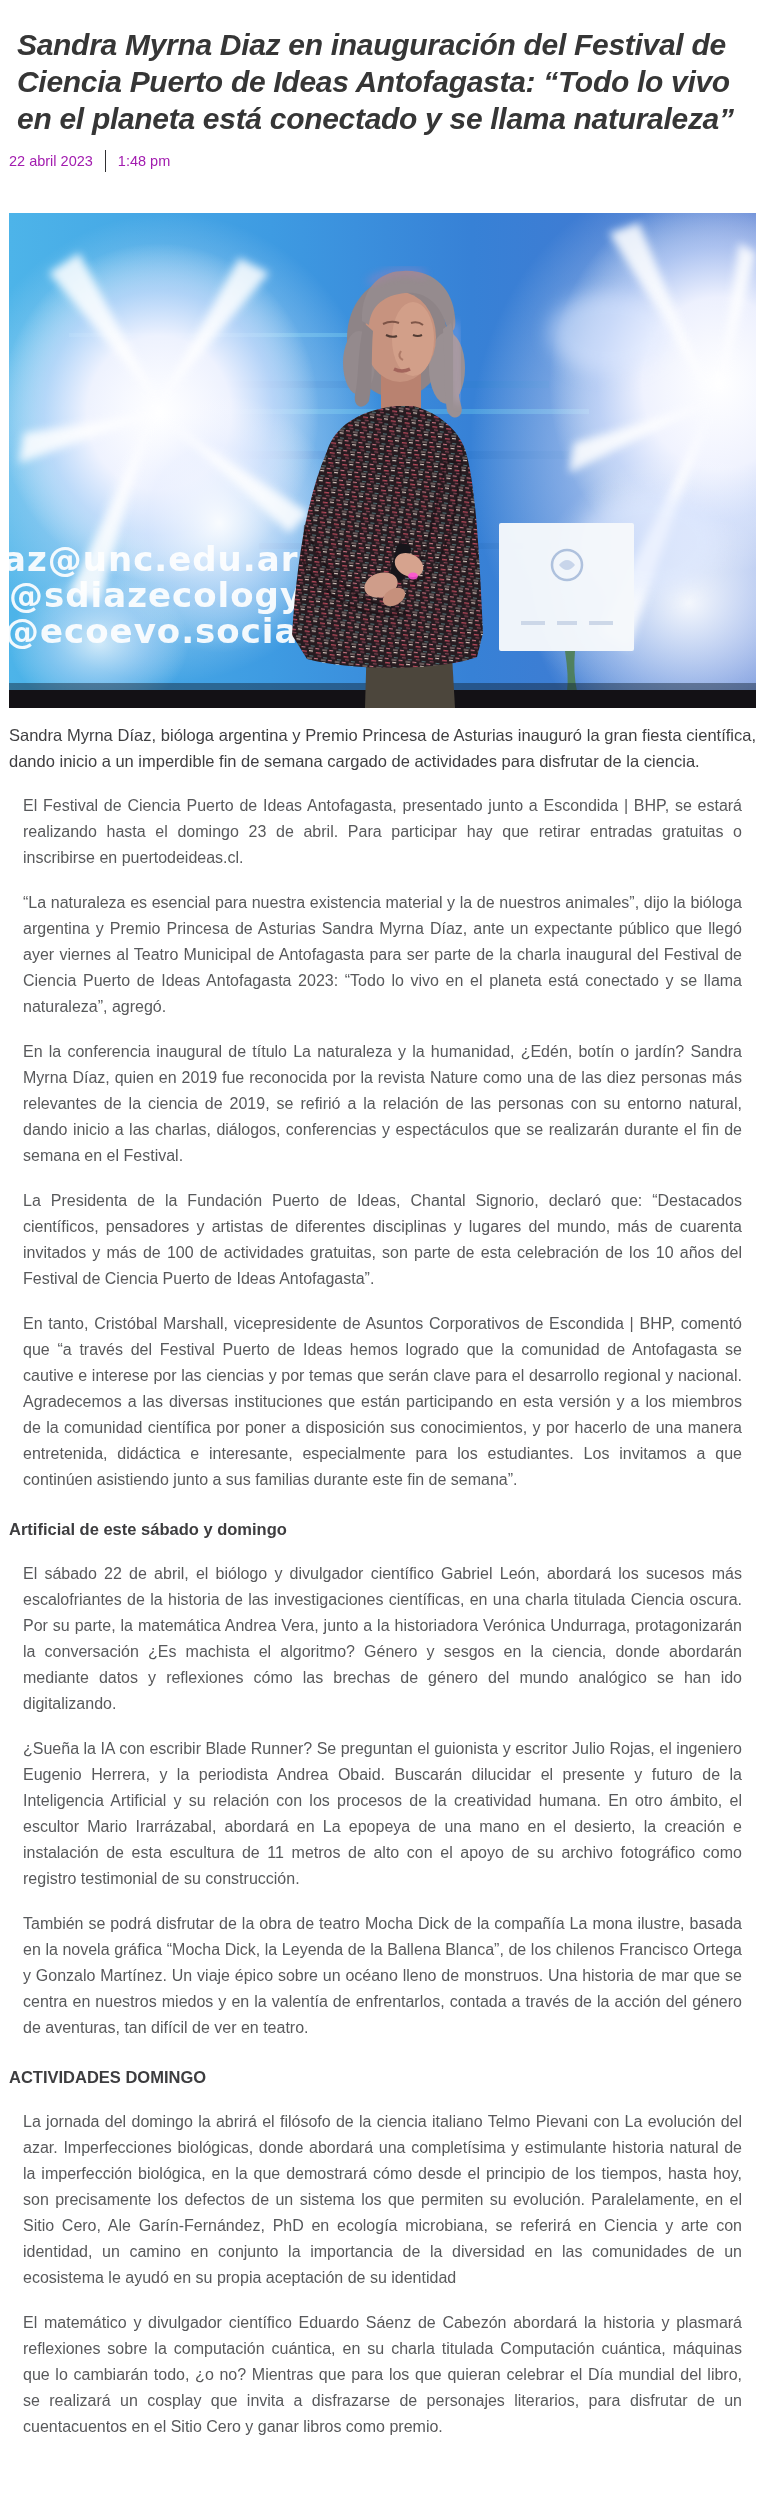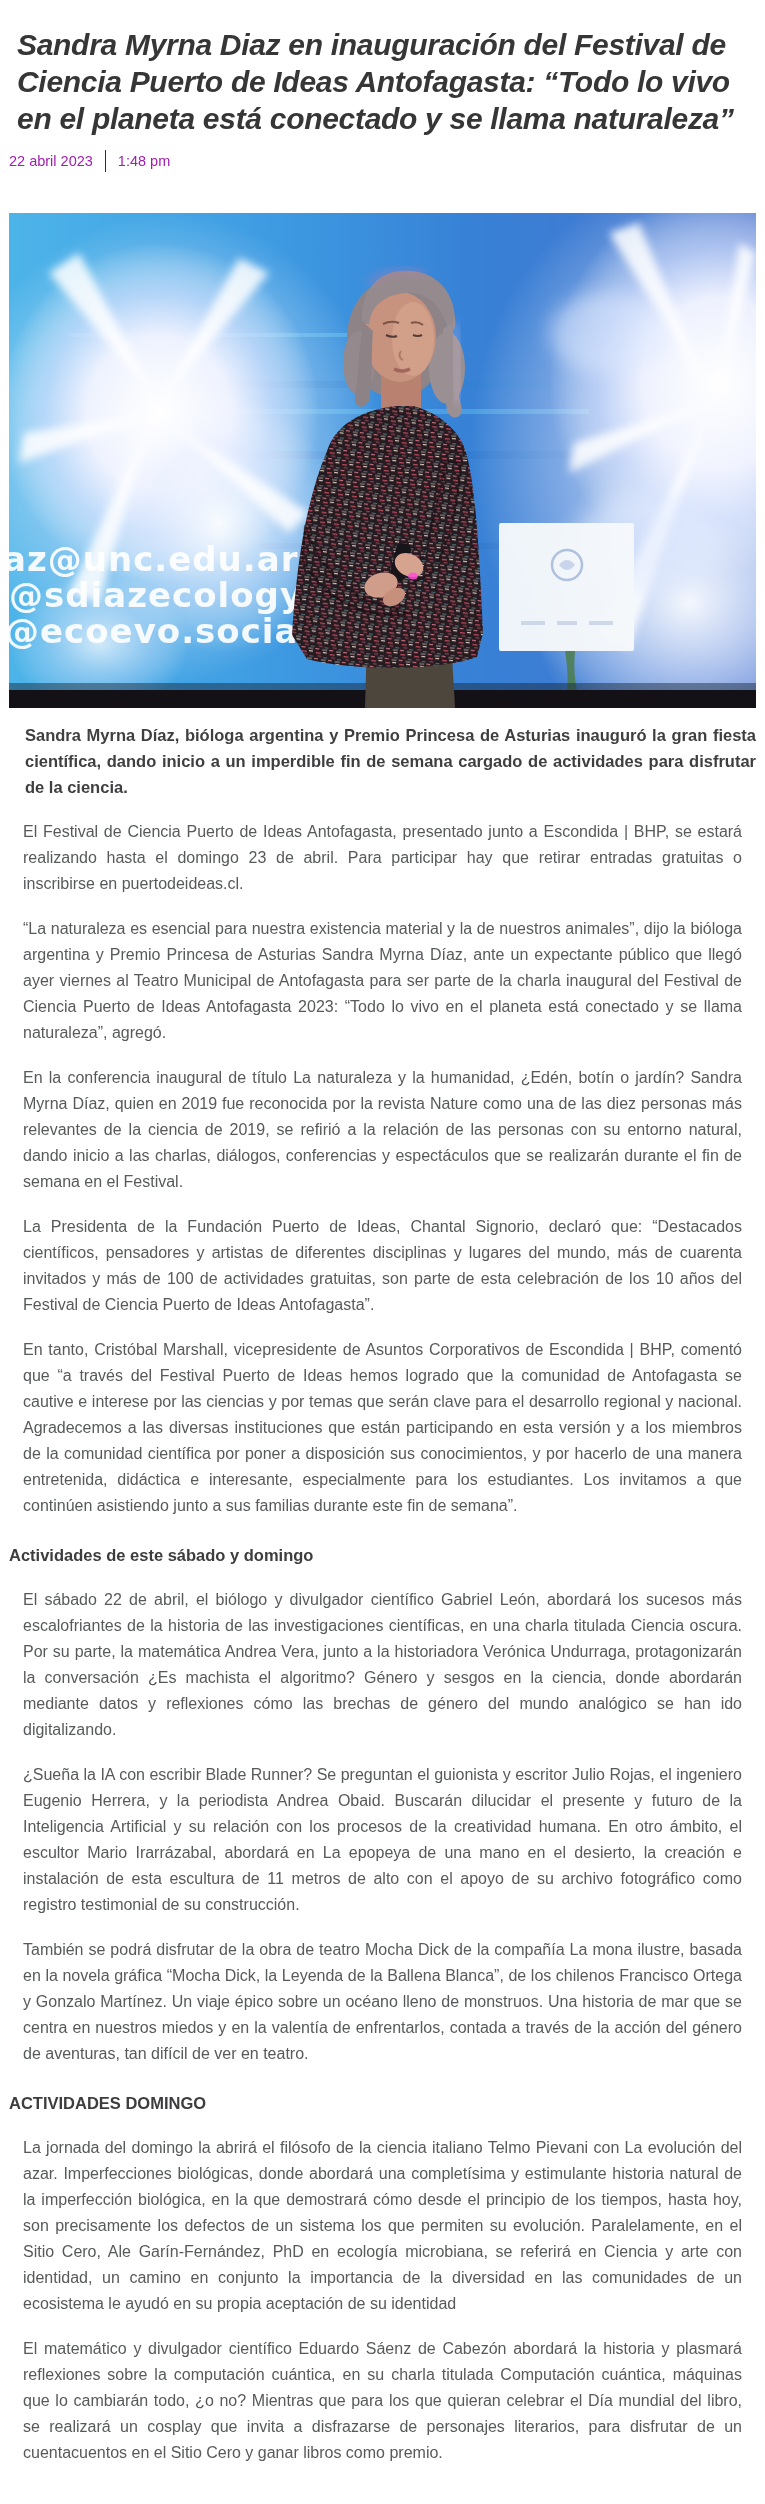--- a/index.html
+++ b/index.html
@@ -40,26 +40,26 @@
   }
   figure.hero {
     margin: 40px 0 0 0;
     padding: 0;
     line-height: 0;
     text-align: right;
   }
   figure.hero svg { display: block; }
   .body-text { margin-top: 0; }
   .blk-lead {
-    font-weight: bold;
+    font-weight: normal;
     color: #3f3f41;
     font-size: 16.5px;
     line-height: 26px;
     text-align: justify;
-    margin: 14px 0 19px 16px;
+    margin: 14px 0 19px 0;
   }
   .blk-paragraph {
     color: #58595b;
     font-size: 16px;
     line-height: 26px;
     text-align: justify;
     margin: 19px 14px;
   }
   .blk-subhead, .blk-subhead-caps {
     color: #3d3d3f;
@@ -233,21 +233,21 @@
     </svg>
   </figure>
 
   <div class="body-text">
       <p class="blk-lead">Sandra Myrna Díaz, bióloga argentina y Premio Princesa de Asturias inauguró la gran fiesta científica, dando inicio a un imperdible fin de semana cargado de actividades para disfrutar de la ciencia.</p>
       <p class="blk-paragraph">El Festival de Ciencia Puerto de Ideas Antofagasta, presentado junto a Escondida | BHP, se estará realizando hasta el domingo 23 de abril. Para participar hay que retirar entradas gratuitas o inscribirse en puertodeideas.cl.</p>
       <p class="blk-paragraph">“La naturaleza es esencial para nuestra existencia material y la de nuestros animales”, dijo la bióloga argentina y Premio Princesa de Asturias Sandra Myrna Díaz, ante un expectante público que llegó ayer viernes al Teatro Municipal de Antofagasta para ser parte de la charla inaugural del Festival de Ciencia Puerto de Ideas Antofagasta 2023: “Todo lo vivo en el planeta está conectado y se llama naturaleza”, agregó.</p>
       <p class="blk-paragraph">En la conferencia inaugural de título La naturaleza y la humanidad, ¿Edén, botín o jardín? Sandra Myrna Díaz, quien en 2019 fue reconocida por la revista Nature como una de las diez personas más relevantes de la ciencia de 2019, se refirió a la relación de las personas con su entorno natural, dando inicio a las charlas, diálogos, conferencias y espectáculos que se realizarán durante el fin de semana en el Festival.</p>
       <p class="blk-paragraph">La Presidenta de la Fundación Puerto de Ideas, Chantal Signorio, declaró que: “Destacados científicos, pensadores y artistas de diferentes disciplinas y lugares del mundo, más de cuarenta invitados y más de 100 de actividades gratuitas, son parte de esta celebración de los 10 años del Festival de Ciencia Puerto de Ideas Antofagasta”.</p>
       <p class="blk-paragraph">En tanto, Cristóbal Marshall, vicepresidente de Asuntos Corporativos de Escondida | BHP, comentó que “a través del Festival Puerto de Ideas hemos logrado que la comunidad de Antofagasta se cautive e interese por las ciencias y por temas que serán clave para el desarrollo regional y nacional. Agradecemos a las diversas instituciones que están participando en esta versión y a los miembros de la comunidad científica por poner a disposición sus conocimientos, y por hacerlo de una manera entretenida, didáctica e interesante, especialmente para los estudiantes. Los invitamos a que continúen asistiendo junto a sus familias durante este fin de semana”.</p>
-      <p class="blk-subhead">Actividades de este sábado y domingo</p>
+      <p class="blk-subhead">Artificial de este sábado y domingo</p>
       <p class="blk-paragraph">El sábado 22 de abril, el biólogo y divulgador científico Gabriel León, abordará los sucesos más escalofriantes de la historia de las investigaciones científicas, en una charla titulada Ciencia oscura. Por su parte, la matemática Andrea Vera, junto a la historiadora Verónica Undurraga, protagonizarán la conversación ¿Es machista el algoritmo? Género y sesgos en la ciencia, donde abordarán mediante datos y reflexiones cómo las brechas de género del mundo analógico se han ido digitalizando.</p>
       <p class="blk-paragraph">¿Sueña la IA con escribir Blade Runner? Se preguntan el guionista y escritor Julio Rojas, el ingeniero Eugenio Herrera, y la periodista Andrea Obaid. Buscarán dilucidar el presente y futuro de la Inteligencia Artificial y su relación con los procesos de la creatividad humana. En otro ámbito, el escultor Mario Irarrázabal, abordará en La epopeya de una mano en el desierto, la creación e instalación de esta escultura de 11 metros de alto con el apoyo de su archivo fotográfico como registro testimonial de su construcción.</p>
       <p class="blk-paragraph">También se podrá disfrutar de la obra de teatro Mocha Dick de la compañía La mona ilustre, basada en la novela gráfica “Mocha Dick, la Leyenda de la Ballena Blanca”, de los chilenos Francisco Ortega y Gonzalo Martínez. Un viaje épico sobre un océano lleno de monstruos. Una historia de mar que se centra en nuestros miedos y en la valentía de enfrentarlos, contada a través de la acción del género de aventuras, tan difícil de ver en teatro.</p>
       <p class="blk-subhead-caps">ACTIVIDADES DOMINGO</p>
       <p class="blk-paragraph">La jornada del domingo la abrirá el filósofo de la ciencia italiano Telmo Pievani con La evolución del azar. Imperfecciones biológicas, donde abordará una completísima y estimulante historia natural de la imperfección biológica, en la que demostrará cómo desde el principio de los tiempos, hasta hoy, son precisamente los defectos de un sistema los que permiten su evolución. Paralelamente, en el Sitio Cero, Ale Garín-Fernández, PhD en ecología microbiana, se referirá en Ciencia y arte con identidad, un camino en conjunto la importancia de la diversidad en las comunidades de un ecosistema le ayudó en su propia aceptación de su identidad</p>
       <p class="blk-paragraph">El matemático y divulgador científico Eduardo Sáenz de Cabezón abordará la historia y plasmará reflexiones sobre la computación cuántica, en su charla titulada Computación cuántica, máquinas que lo cambiarán todo, ¿o no? Mientras que para los que quieran celebrar el Día mundial del libro, se realizará un cosplay que invita a disfrazarse de personajes literarios, para disfrutar de un cuentacuentos en el Sitio Cero y ganar libros como premio.</p>
     </div>
 
 </div>
 

